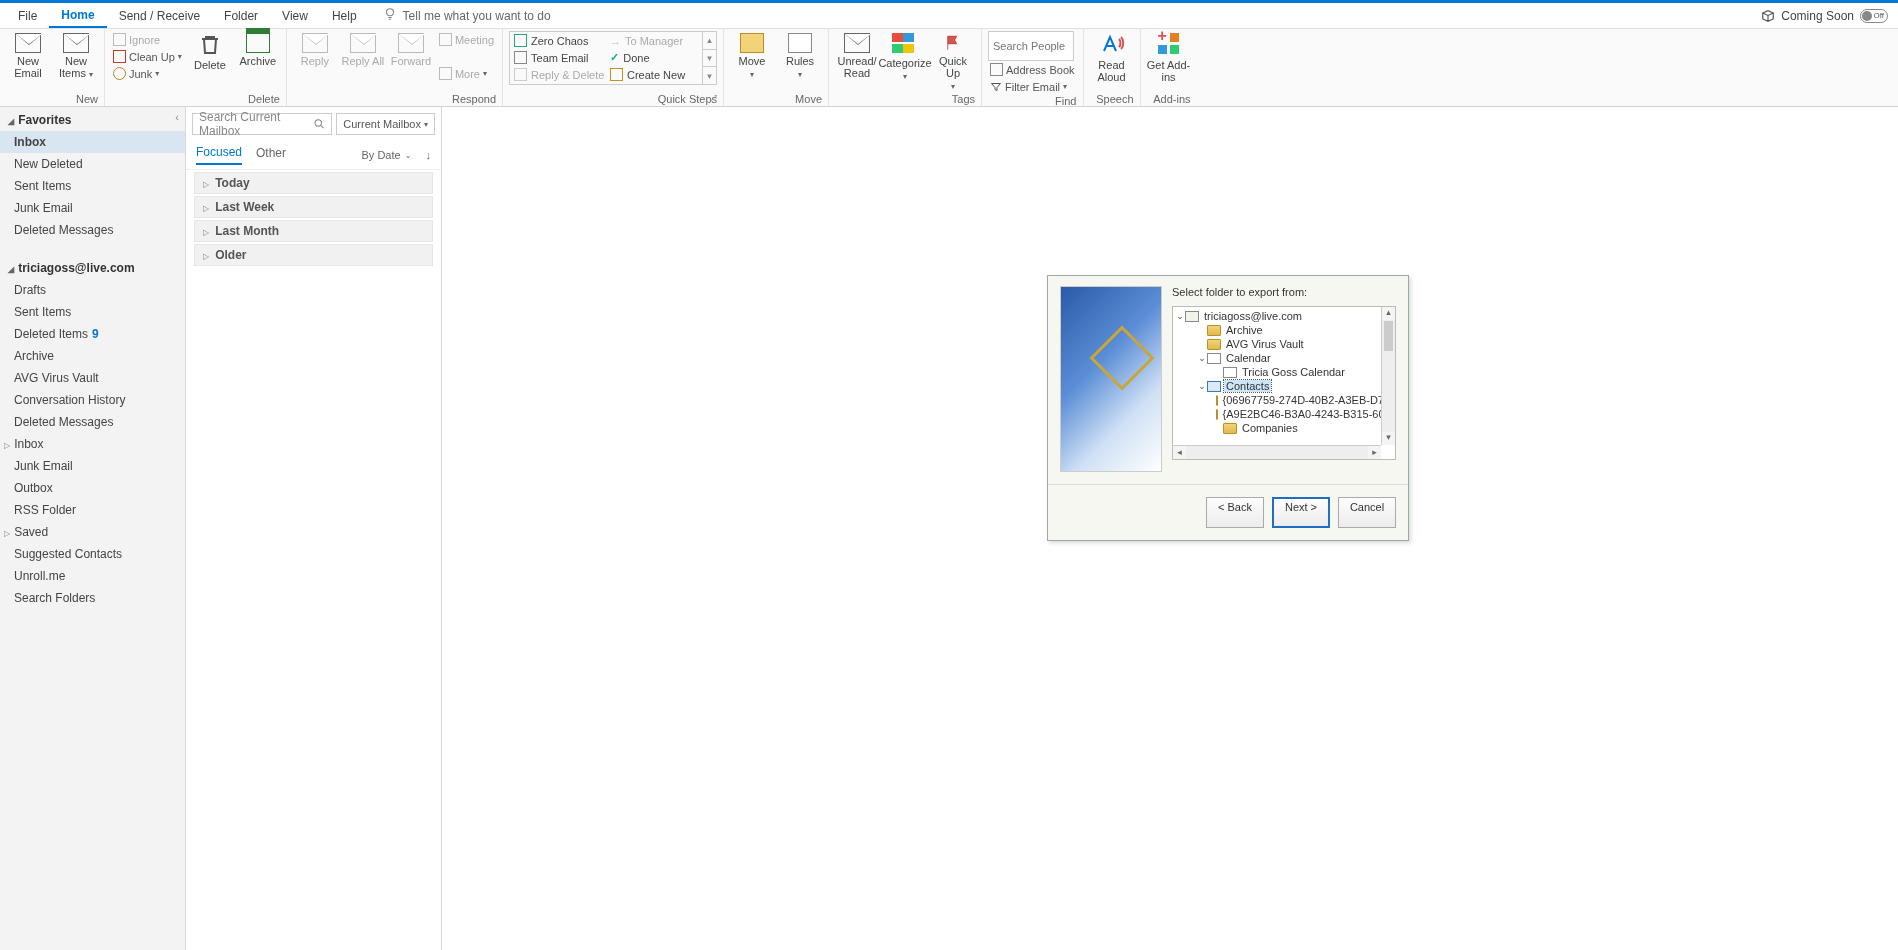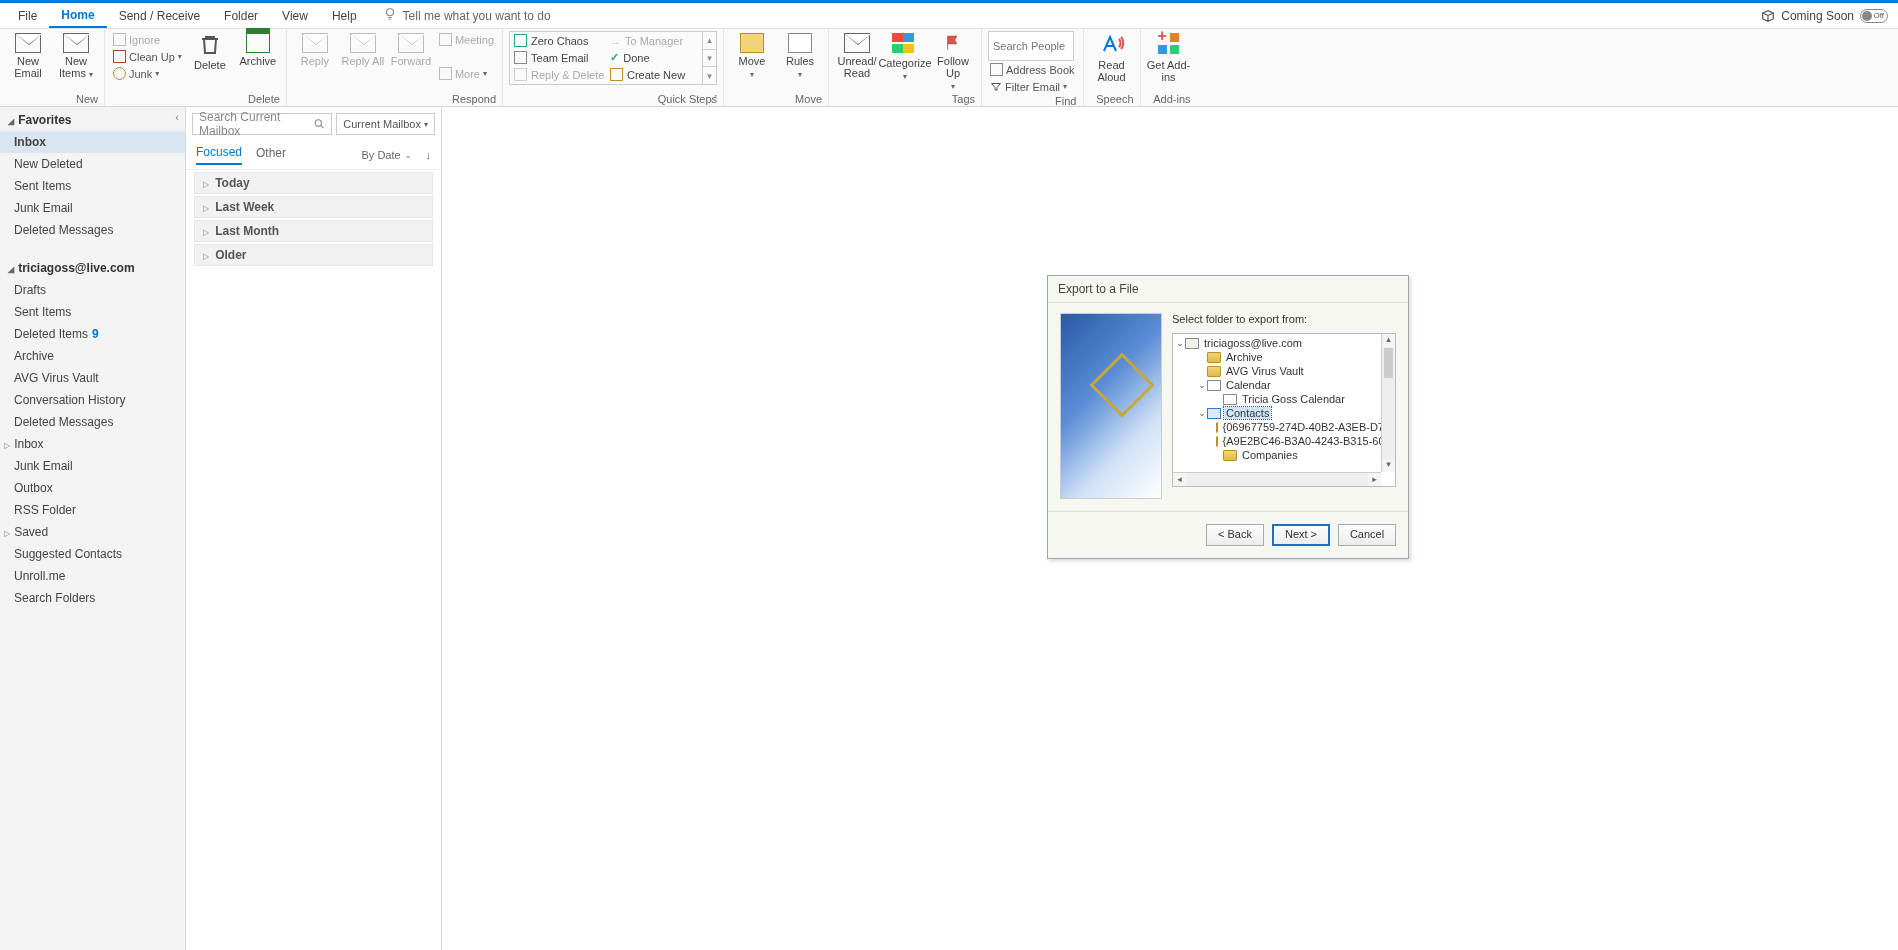--- a/index.html
+++ b/index.html
@@ -96,21 +96,21 @@
 .tn .fico{width:14px;height:11px;margin-right:3px;display:inline-block;}
 .fico.folder{background:linear-gradient(#f3d37a,#e2b94a);border:1px solid #b9902e;border-radius:1px;}
 .fico.contacts{border:1px solid #3a78c3;background:#dce9f7;}
 .fico.cal{border:1px solid #888;background:#fff;position:relative;}
 .fico.root{border:1px solid #888;background:#eef4e8;}
 .tn.sel .txt{background:#cde6f7;outline:1px dotted #555;}
 .tn .txt{padding:0 2px;}
 
 .dialog .sep{border-top:1px solid #ddd;margin:6px 0;}
 .dialog .btnrow{display:flex;justify-content:flex-end;gap:8px;padding:6px 12px 12px;}
-.dlgbtn{min-width:58px;height:22px;border:1px solid #aaa;background:linear-gradient(#fdfdfd,#ececec);font-size:11px;color:#333;text-align:center;line-height:19px;cursor:pointer;}
+.dlgbtn{min-width:58px;height:31px;border:1px solid #aaa;background:linear-gradient(#fdfdfd,#ececec);font-size:11px;color:#333;text-align:center;line-height:19px;cursor:pointer;}
 .dlgbtn.primary{border:2px solid #1e6fc1;line-height:17px;}
 
 .caret{font-size:8px;color:#666;}
 </style>
 </head>
 <body>
 
 <div class="topbar"></div>
 
 <div class="menubar">
@@ -284,21 +284,21 @@
             <span style="background:#3498db"></span>
             <span style="background:#2ecc71"></span>
             <span style="background:#f1c40f"></span>
           </span>
         <span><span>Categorize</span><br><span class="caret">▾</span></span>
       </div>
       <div class="bigbtn">
         <svg class="ico-flag" viewBox="0 0 24 24">
             <path d="M5 3v18M5 3h12l-3 5 3 5H5" fill="#d9534f" stroke="#a03028"></path>
           </svg>
-        <span><span>Follow Up</span><br><span class="caret">▾</span></span>
+        <span><span>Quick Up</span><br><span class="caret">▾</span></span>
       </div>
     </div>
     <div class="rlabel">Tags</div>
   </div>
 
   <div class="rgroup">
     <div class="rbody">
       <div class="stack">
         <input class="search-people" placeholder="Search People" style="">
         <div class="smallrow">
@@ -394,21 +394,20 @@
       <span class="sortby"><span>By Date</span><span class="caret">⌄</span>&nbsp;&nbsp;<span>↓</span></span>
     </div>
     <div class="grp">Today</div>
     <div class="grp">Last Week</div>
     <div class="grp">Last Month</div>
     <div class="grp">Older</div>
   </div>
 
   <div class="readpane">
     <div class="dialog">
-      <div class="titlebar">Export to a File</div>
       <div class="body">
         <div class="sideimg">
             <div class="arrow"></div>
           </div>
         <div class="right">
           <div class="lbl">Select folder to export from:</div>
           <div class="treebox">
             <div class="content" id="treecontent">
                 <div class="tn">
                   <span class="exp">⌄</span>

